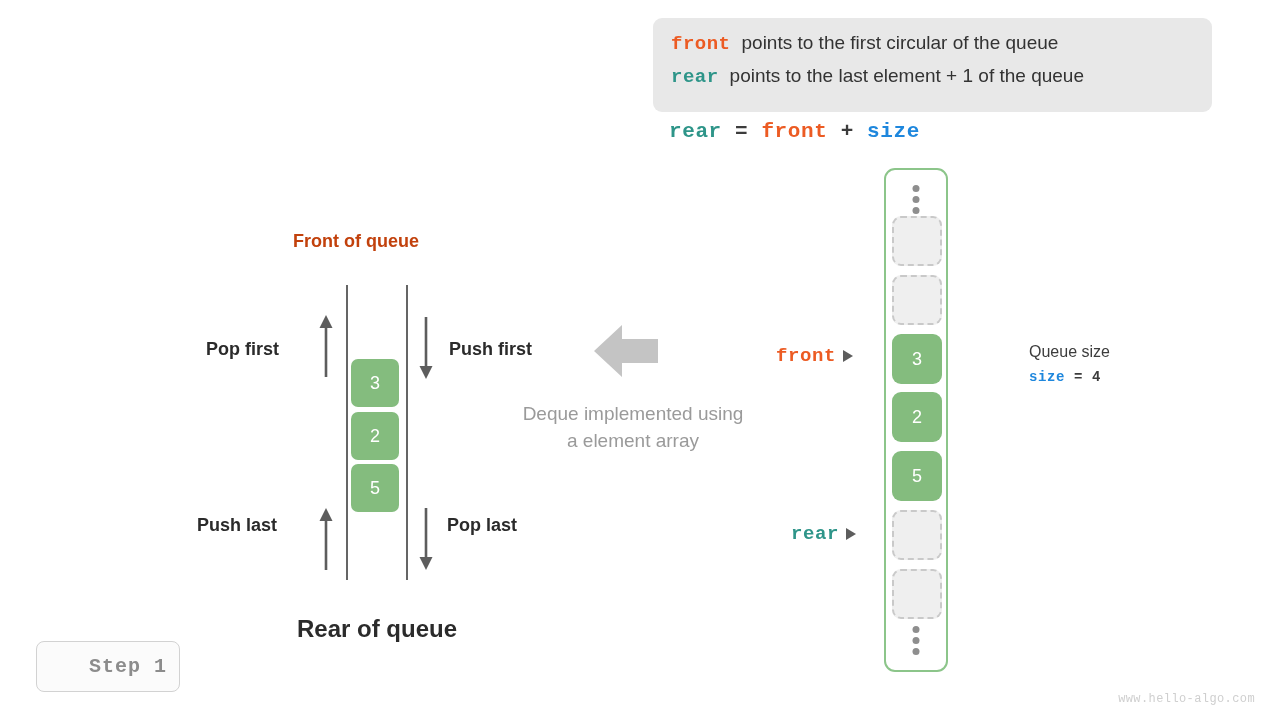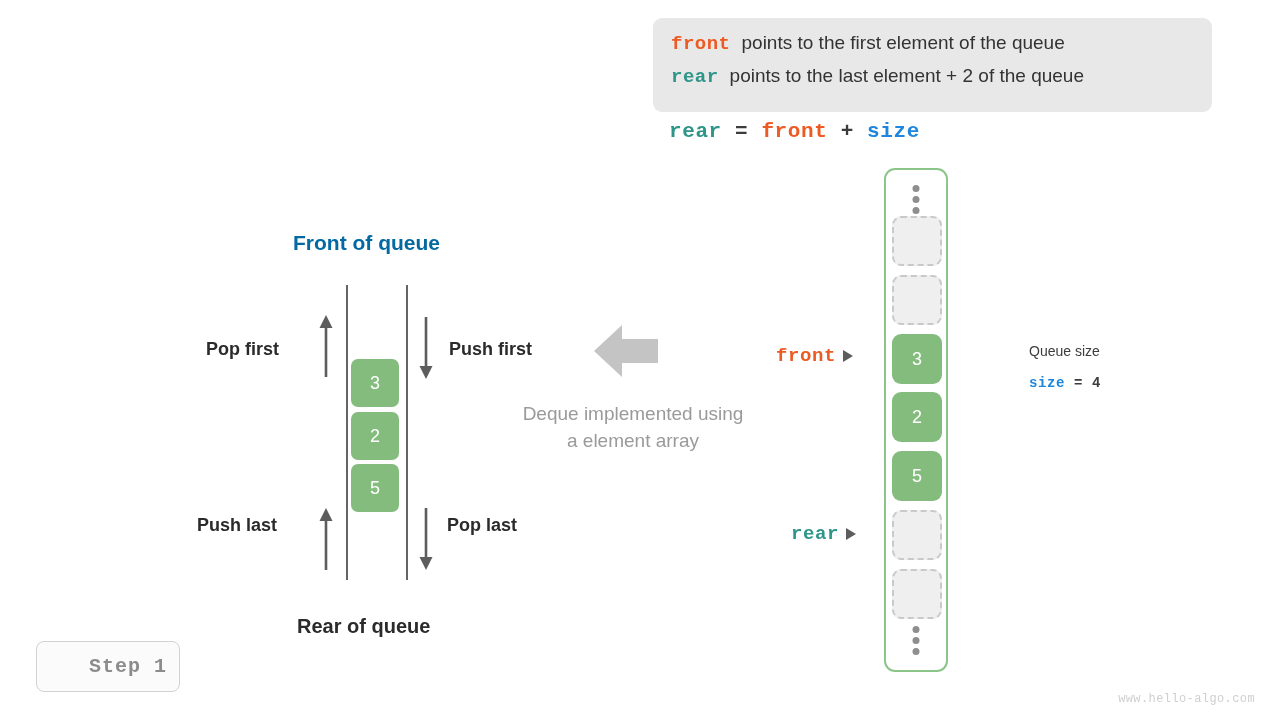--- a/index.html
+++ b/index.html
@@ -53,29 +53,29 @@
     white-space: pre;
     letter-spacing: 0.6px;
   }
   #formula .op { color: #3c3c3c; font-weight: bold; }
 
   
   #front-of-queue-label {
     position: absolute;
     left: 293px;
     top: 231px;
-    font-size: 21px;
-    font-weight: bold;
-    color: #0369a1;
+    font-size: 18px;
+    font-weight: bold;
+    color: #c2410c;
   }
   #rear-of-queue-label {
     position: absolute;
     left: 297px;
     top: 615px;
-    font-size: 20px;
+    font-size: 24px;
     font-weight: bold;
     color: #2b2b2b;
   }
   .guide-line {
     position: absolute;
     width: 2px;
     background: #656565;
     top: 285px;
     height: 295px;
   }
@@ -207,23 +207,23 @@
   #pointer-front { left: 776px; top: 345px; }
   #pointer-rear  { left: 791px; top: 523px; }
 
   
   #queue-size-panel {
     position: absolute;
     left: 1029px;
     top: 343px;
   }
   #queue-size-title {
-    font-size: 14px;
+    font-size: 16px;
     color: #3c3c3c;
-    margin-bottom: 16px;
+    margin-bottom: 8px;
   }
   #queue-size-expr {
     font-size: 14px;
     white-space: pre;
     letter-spacing: 0.6px;
   }
 
   
   #step-badge {
     position: absolute;
@@ -257,25 +257,25 @@
     letter-spacing: 0.4px;
     margin-top: 20px;
   }
 </style>
 </head>
 <body>
 
 <div id="info-box">
   <div class="info-line">
     <span class="mono info-kw kw-front">front</span>
-    <span class="info-txt">points to the first element of the queue</span>
+    <span class="info-txt">points to the first circular of the queue</span>
   </div>
   <div class="info-line">
     <span class="mono info-kw kw-rear">rear</span>
-    <span class="info-txt">points to the last element + 2 of the queue</span>
+    <span class="info-txt">points to the last element + 1 of the queue</span>
   </div>
 </div>
 
 <div id="formula" class="mono"><span class="kw-rear">rear</span><span class="op"> = </span><span class="kw-front">front</span><span class="op"> + </span><span class="kw-size">size</span></div>
 
 <div id="front-of-queue-label">Front of queue</div>
 
 <div id="guide-left" class="guide-line"></div>
 <div id="guide-right" class="guide-line"></div>
 

